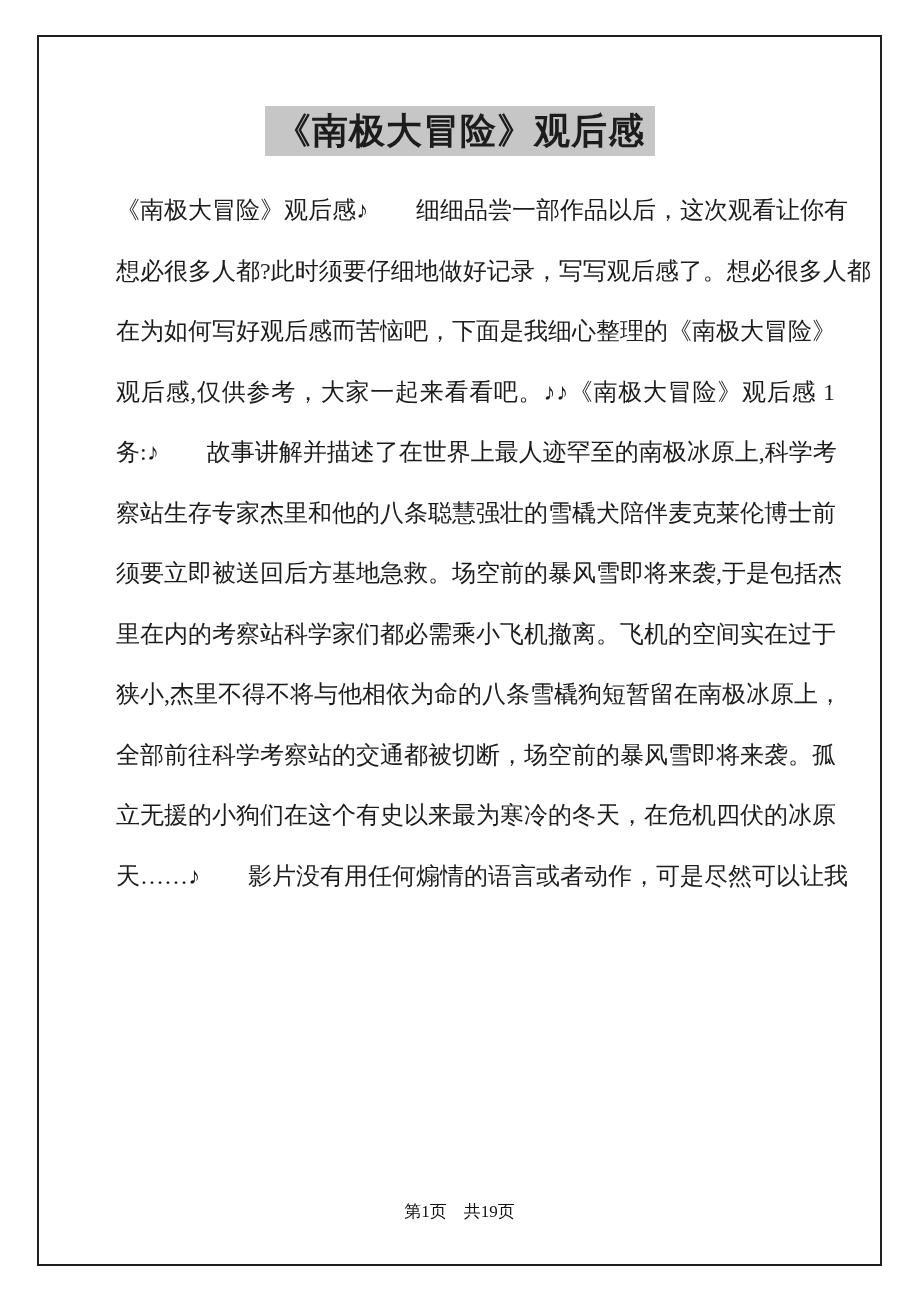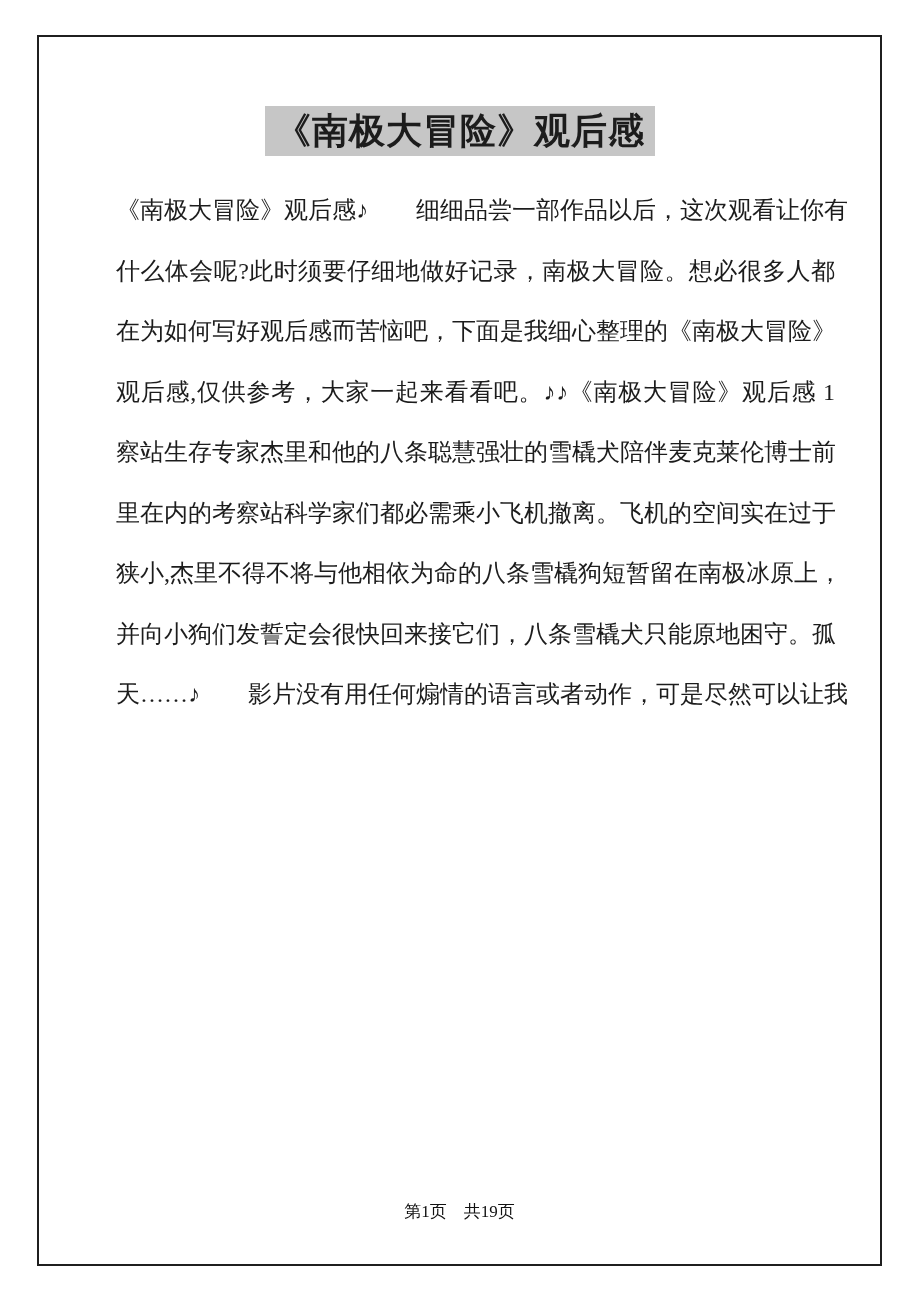--- a/index.html
+++ b/index.html
@@ -66,25 +66,28 @@
 <div class="canvas">
 
   <div class="page-border"></div>
 
   <div class="title-wrap">
     <span class="title">《南极大冒险》观后感</span>
   </div>
 
   <div class="body-text" id="body-lines">
       <div class="line">《南极大冒险》观后感♪　　细细品尝一部作品以后，这次观看让你有</div>
-      <div class="line">什么体会呢?此时须要仔细地做好记录，南极大冒险。想必很多人都</div>
+      <div class="line">想必很多人都?此时须要仔细地做好记录，写写观后感了。想必很多人都</div>
       <div class="line">在为如何写好观后感而苦恼吧，下面是我细心整理的《南极大冒险》</div>
       <div class="line">观后感,仅供参考，大家一起来看看吧。♪♪《南极大冒险》观后感 1</div>
+      <div class="line">务:♪　　故事讲解并描述了在世界上最人迹罕至的南极冰原上,科学考</div>
       <div class="line">察站生存专家杰里和他的八条聪慧强壮的雪橇犬陪伴麦克莱伦博士前</div>
+      <div class="line">须要立即被送回后方基地急救。场空前的暴风雪即将来袭,于是包括杰</div>
       <div class="line">里在内的考察站科学家们都必需乘小飞机撤离。飞机的空间实在过于</div>
       <div class="line">狭小,杰里不得不将与他相依为命的八条雪橇狗短暂留在南极冰原上，</div>
-      <div class="line">并向小狗们发誓定会很快回来接它们，八条雪橇犬只能原地困守。孤</div>
+      <div class="line">全部前往科学考察站的交通都被切断，场空前的暴风雪即将来袭。孤</div>
+      <div class="line">立无援的小狗们在这个有史以来最为寒冷的冬天，在危机四伏的冰原</div>
       <div class="line">天……♪　　影片没有用任何煽情的语言或者动作，可是尽然可以让我</div>
     </div>
 
   <div class="footer">第1页　共19页</div>
 
 </div>
 
 </body></html>

